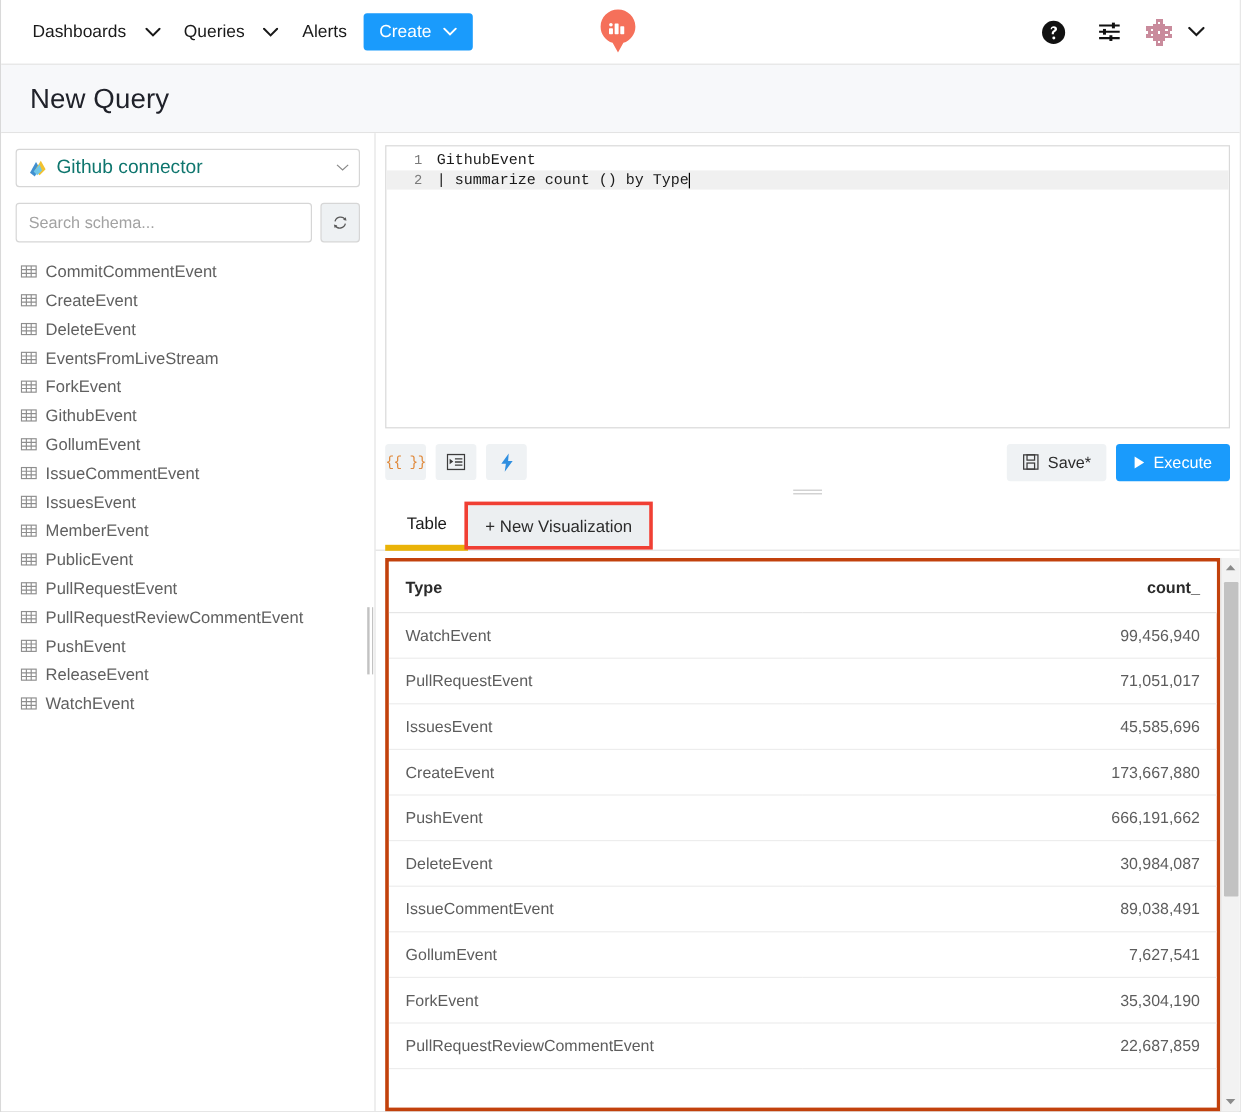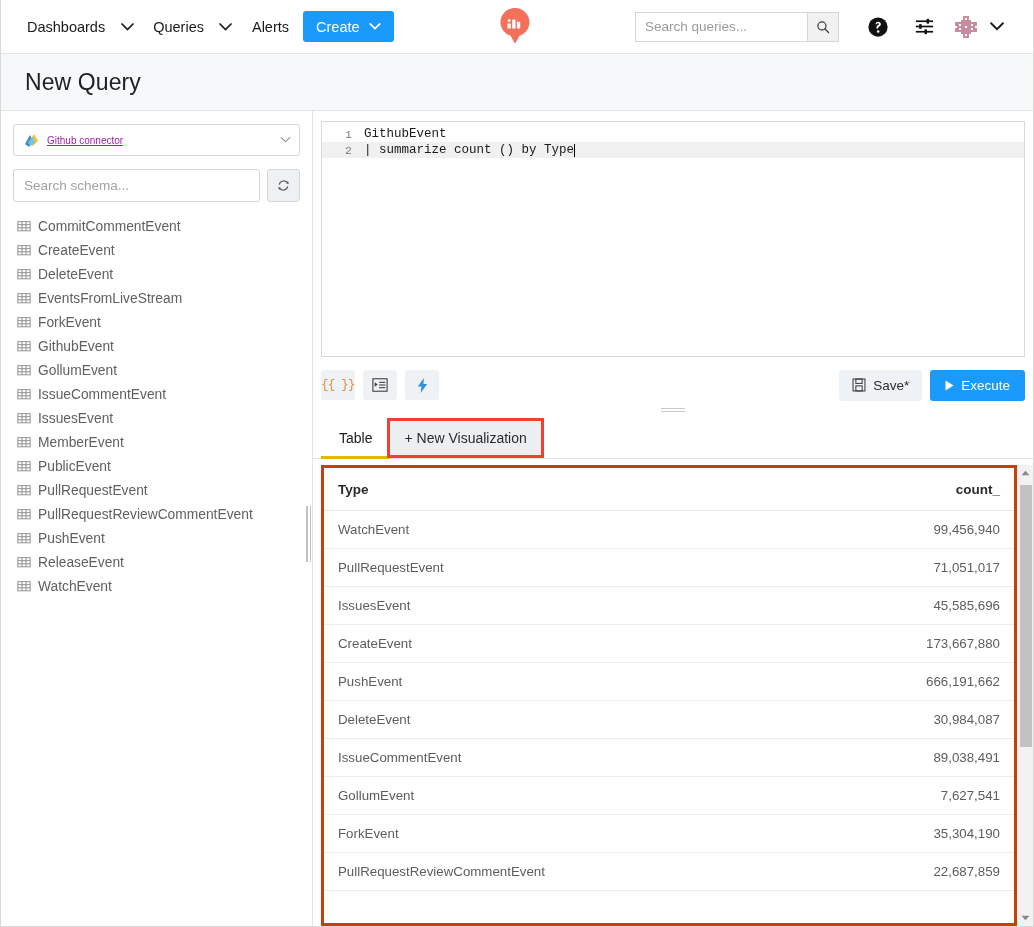--- a/index.html
+++ b/index.html
@@ -112,21 +112,21 @@
   }
   .connector {
     margin: 13px 12px 0 12px;
     height: 32px;
     border: 1px solid #d6d6d6; border-radius: 3px;
     display: flex; align-items: center;
     padding: 0 8px 0 10px; cursor: pointer;
     background: #fff;
   }
   .connector-icon { width: 15px; height: 15px; margin-right: 8px; flex:none; }
-  .connector-label { font-size: 10px; color: #a21caf; flex: 1; text-decoration: underline; }
+  .connector-label { font-size: 16px; color: #0f766e; flex: 1; }
   .connector-caret { color: #8a8a8a; font-size: 9px; }
   .schema-row {
     margin: 13px 12px 0 12px;
     display: flex; align-items: stretch; height: 33px;
   }
   .schema-row input {
     flex: 1; border: 1px solid #d6d6d6; border-radius: 3px;
     padding: 0 10px; font-size: 13.5px; color: #555;
     outline: none; background: #fff;
     font-family: "Liberation Sans", sans-serif;
@@ -223,21 +223,21 @@
     border-bottom: 1px solid #e0e0e0;
     padding-left: 8px; height: 44px;
     position: relative;
   }
   .tab {
     font-size: 14px; color: #333; padding: 0 18px 11px 18px;
     cursor: pointer; line-height: 1;
   }
   .tab.active {
     color: #1a1a1a; font-weight: normal;
-    border-bottom: 3px solid #eab308; margin-bottom: -1px;
+    border-bottom: 5px solid #eab308; margin-bottom: -1px;
   }
   .newviz {
     position: relative; background: #eceff1;
     padding: 9px 14px 9px 14px; font-size: 14px; color: #2b2b2b;
     cursor: pointer; margin-bottom: 3px;
     outline: 3px solid #f03f34;
   }
 
   
   .results-wrap {
@@ -327,29 +327,20 @@
       <svg width="34" height="38" viewBox="0 0 34 38">
         <path d="M17 1C9 1 2.5 7.4 2.5 15.2c0 6.3 4.2 11.6 10 13.5l4.5 8 4.5-8c5.8-1.9 10-7.2 10-13.5C31.5 7.4 25 1 17 1z" fill="#f5705a"></path>
         <rect x="9.5" y="16.5" width="3.3" height="5" fill="#fff" rx="0.6"></rect>
         <rect x="14.2" y="12.5" width="3.3" height="9" fill="#fff" rx="0.6"></rect>
         <rect x="18.9" y="14.8" width="3.3" height="6.7" fill="#fff" rx="0.6"></rect>
         <circle cx="11.1" cy="13.6" r="1.5" fill="#fff"></circle>
       </svg>
     </div>
 
     <div class="nav-right">
-      <div class="searchbox">
-        <input type="text" placeholder="Search queries..." style="">
-        <div class="search-btn">
-          <svg width="14" height="14" viewBox="0 0 16 16">
-            <circle cx="6.8" cy="6.8" r="4.6" stroke="#3a3a3a" stroke-width="1.4" fill="none"></circle>
-            <line x1="10.3" y1="10.3" x2="14.3" y2="14.3" stroke="#3a3a3a" stroke-width="1.5" stroke-linecap="round"></line>
-          </svg>
-        </div>
-      </div>
 
       <div class="icon-btn">
         <svg width="22" height="22" viewBox="0 0 24 24">
           <circle cx="12" cy="12" r="10.5" fill="#111"></circle>
           <path d="M9.3 9.1c0-1.6 1.3-2.7 2.9-2.7 1.7 0 2.9 1 2.9 2.5 0 1.2-.7 1.9-1.7 2.5-.8.5-1.1.9-1.1 1.7v.5h-2v-.8c0-1.3.5-2 1.5-2.6.8-.5 1.1-.8 1.1-1.3 0-.6-.5-1-1.2-1-.7 0-1.2.5-1.2 1.2z" fill="#fff"></path>
           <circle cx="12.2" cy="17" r="1.35" fill="#fff"></circle>
         </svg>
       </div>
 
       <div class="icon-btn">

